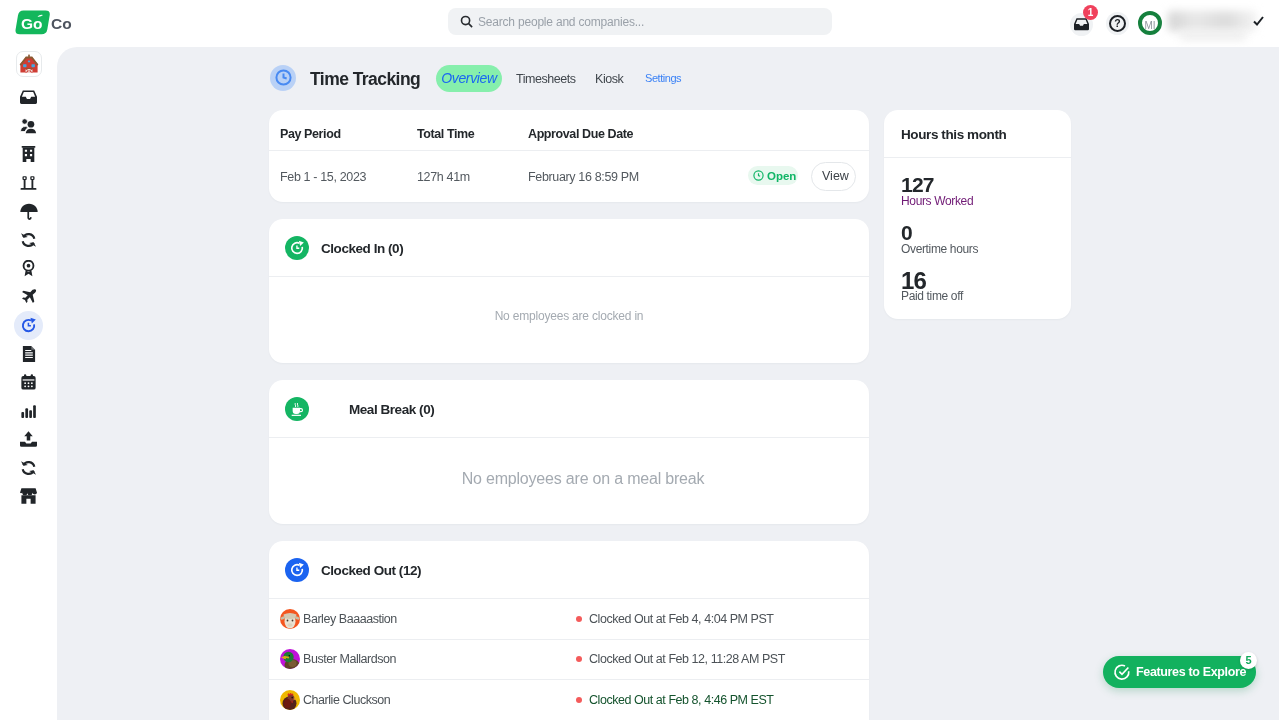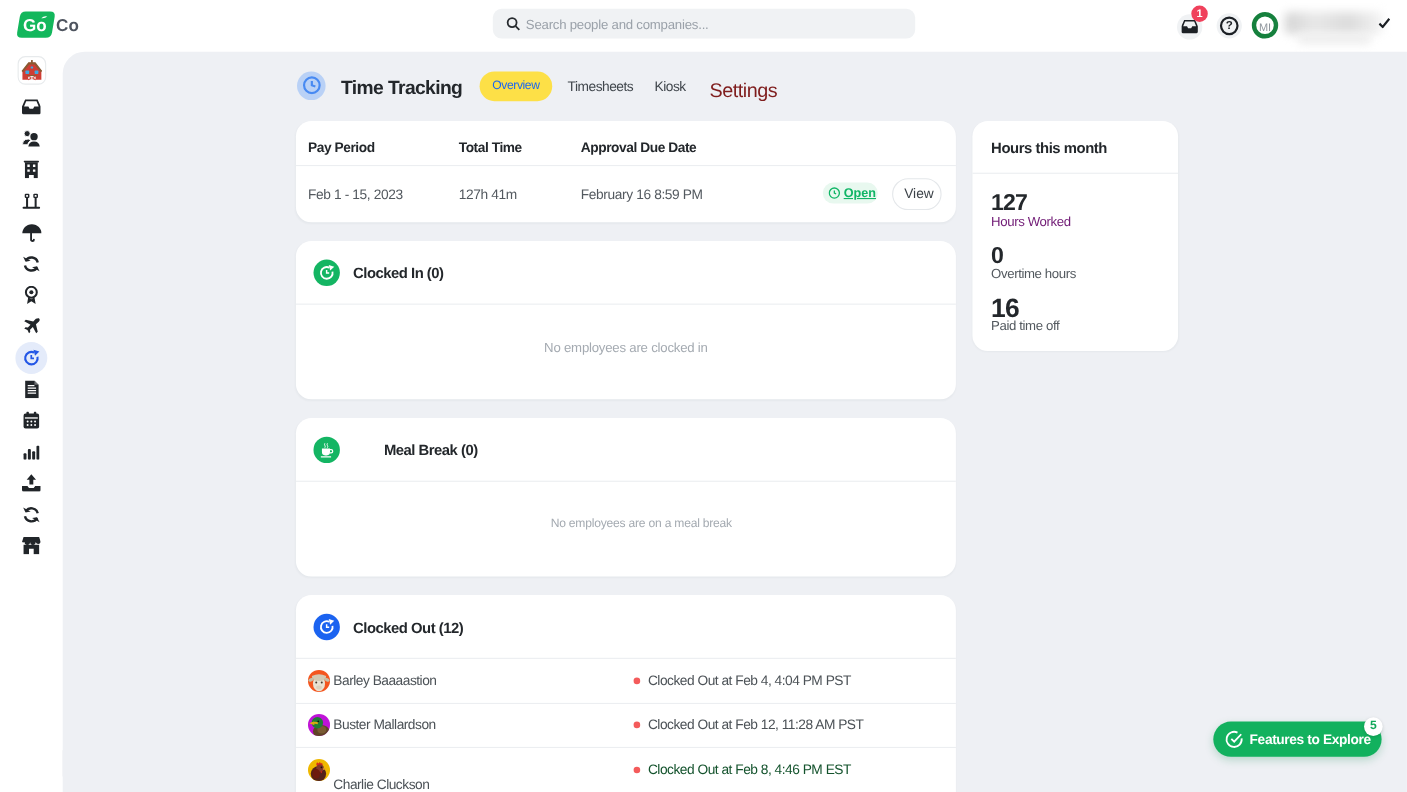--- a/index.html
+++ b/index.html
@@ -171,40 +171,40 @@
 
 <div id="main"></div>
 
 <div class="abs" style="left:270px;top:64.5px;width:26px;height:26px;border-radius:50%;background:#b9d1f6;"></div>
 <svg class="abs" style="left:274.5px;top:69px;" width="17" height="17" viewBox="0 0 24 24" fill="none" stroke="#488af2" stroke-width="2.8">
   <circle cx="12" cy="12" r="10"></circle>
     <path d="M12 6.5 V12 L16.5 13.5"></path>
 </svg>
 <div class="abs" style="left:310px;top:68.5px;font-size:17.5px;font-weight:bold;color:#23272b;letter-spacing:-0.55px;">Time Tracking</div>
 
-<div class="abs" style="left:436px;top:64.5px;width:66px;height:27px;border-radius:13.5px;background:#fde047;text-align:center;line-height:27px;font-size:11px;letter-spacing:-0.35px;font-weight:500;color:#1a66f2;">Overview</div>
+<div class="abs" style="left:436px;top:64.5px;width:66px;height:27px;border-radius:13.5px;background:#86efac;text-align:center;line-height:27px;font-size:14px;letter-spacing:-0.35px;font-weight:500;color:#1a66f2;font-style:italic;">Overview</div>
 <div class="abs" style="left:516px;top:71.5px;font-size:12.5px;letter-spacing:-0.45px;color:#41474d;">Timesheets</div>
 <div class="abs" style="left:595px;top:71.5px;font-size:12.5px;letter-spacing:-0.45px;color:#41474d;">Kiosk</div>
-<div class="abs" style="left:645px;top:71.5px;font-size:18px;letter-spacing:-0.45px;color:#7f1d1d;">Settings</div>
+<div class="abs" style="left:645px;top:71.5px;font-size:11px;letter-spacing:-0.45px;color:#3b82f6;">Settings</div>
 
 <div class="card" style="left:269px;top:110px;width:600px;height:92px;"></div>
 <div class="abs" style="left:280px;top:127px;font-size:12.5px;font-weight:bold;letter-spacing:-0.4px;color:#23272b;">Pay Period</div>
 <div class="abs" style="left:417px;top:127px;font-size:12.5px;font-weight:bold;letter-spacing:-0.4px;color:#23272b;">Total Time</div>
 <div class="abs" style="left:528px;top:127px;font-size:12.5px;font-weight:bold;letter-spacing:-0.4px;color:#23272b;">Approval Due Date</div>
 <div class="abs divider" style="left:269px;width:600px;top:150px;"></div>
 <div class="abs" style="left:280px;top:170px;font-size:12.5px;letter-spacing:-0.35px;color:#53595f;">Feb 1 - 15, 2023</div>
 <div class="abs" style="left:417px;top:170px;font-size:12.5px;letter-spacing:-0.35px;color:#53595f;">127h 41m</div>
 <div class="abs" style="left:528px;top:170px;font-size:12.5px;letter-spacing:-0.35px;color:#53595f;">February 16 8:59 PM</div>
 
 <div class="abs" style="left:748px;top:166px;width:50px;height:19px;border-radius:10px;background:#e8f8ef;"></div>
 <svg class="abs" style="left:753px;top:170px;" width="11" height="11" viewBox="0 0 24 24" fill="none" stroke="#10b566" stroke-width="2.6">
   <circle cx="12" cy="12" r="10"></circle>
     <path d="M12 7 V12 L15.5 13.5"></path>
 </svg>
-<div class="abs" style="left:767px;top:170px;font-size:11.5px;font-weight:bold;color:#10b566;text-decoration:underline;">Open</div>
+<div class="abs" style="left:767px;top:170px;font-size:11.5px;font-weight:bold;color:#10b566;">Open</div>
 
 <div class="abs" style="left:811px;top:162px;width:45px;height:29px;border-radius:15px;background:#fff;border:1px solid #e4e7ea;"></div>
 <div class="abs" style="left:822px;top:169px;font-size:12.5px;color:#3c4248;">View</div>
 
 <div class="card" style="left:884px;top:110px;width:187px;height:209px;"></div>
 <div class="abs" style="left:901px;top:127px;font-size:13.5px;font-weight:bold;letter-spacing:-0.4px;color:#23272b;">Hours this month</div>
 <div class="abs divider" style="left:884px;width:187px;top:157px;"></div>
 <div class="abs" style="left:901px;top:172.5px;font-size:21px;font-weight:bold;color:#23272b;letter-spacing:-0.8px;">127</div>
 <div class="abs" style="left:901px;top:194px;font-size:12px;letter-spacing:-0.35px;color:#701a75;">Hours Worked</div>
 <div class="abs" style="left:901px;top:220.5px;font-size:21px;font-weight:bold;color:#23272b;letter-spacing:-0.8px;">0</div>
@@ -226,21 +226,21 @@
 <div class="card" style="left:269px;top:380px;width:600px;height:144px;"></div>
 <div class="abs" style="left:285px;top:397px;width:24px;height:24px;border-radius:50%;background:#14b563;"></div>
 <svg class="abs" style="left:289px;top:401px;" width="16" height="16" viewBox="0 0 24 24" fill="none" stroke="#fff">
   <path d="M5.5 10 h11 v5 a4.5 4.5 0 0 1 -4.5 4.5 h-2 a4.5 4.5 0 0 1 -4.5 -4.5 Z" fill="#fff" stroke="none"></path>
   <path d="M16.5 11.5 h1.5 a2.2 2.2 0 0 1 0 4.4 h-2" stroke-width="1.7"></path>
   <path d="M4 21.5 h14" stroke-width="1.8"></path>
   <path d="M9.5 3 q-1 1.5 0 3 q1 1.5 0 3 M13 3 q-1 1.5 0 3 q1 1.5 0 3" stroke-width="1.3"></path>
 </svg>
 <div class="abs ctitle" style="left:321px;top:402px;padding-left:28px;">Meal Break (0)</div>
 <div class="abs divider" style="left:269px;width:600px;top:437px;"></div>
-<div class="abs" style="left:269px;top:470px;width:600px;text-align:center;font-size:11px;letter-spacing:-0.2px;color:#a4aab1;padding-left:28px;">No employees are on a meal break</div>
+<div class="abs" style="left:269px;top:470px;width:600px;text-align:center;font-size:16px;letter-spacing:-0.2px;color:#a4aab1;padding-left:28px;">No employees are on a meal break</div>
 
 <div class="card" style="left:269px;top:541px;width:600px;height:179px;border-bottom-left-radius:0;border-bottom-right-radius:0;"></div>
 <div class="abs" style="left:285px;top:558px;width:24px;height:24px;border-radius:50%;background:#1b63f0;"></div>
 <svg class="abs" style="left:289px;top:562px;" width="16" height="16" viewBox="0 0 24 24" fill="none" stroke="#fff">
   <path d="M15.6 4.9 A8 8 0 1 0 19.9 10.4" stroke-width="2.5"></path>
   <path d="M14.8 1.2 L22.3 3.6 L16.7 9.0 Z" fill="#fff" stroke="none"></path>
   <path d="M11.9 8.2 V12.4 H15.4" stroke-width="2"></path>
 </svg>
 <div class="abs ctitle" style="left:321px;top:563px;">Clocked Out (12)</div>
 <div class="abs divider" style="left:269px;width:600px;top:598px;"></div>
@@ -280,21 +280,21 @@
   <svg width="20" height="20" viewBox="0 0 20 20">
     <ellipse cx="9.5" cy="13.5" rx="7" ry="7" fill="#54231a"></ellipse>
     <path d="M7.5 4.8 Q8 2.2 9.7 4 Q10.5 2 11.8 4 Q13 2.8 13.4 5 L12.3 7 L8.3 6.8 Z" fill="#d42a1e"></path>
     <ellipse cx="11" cy="8.3" rx="3.4" ry="3.2" fill="#82382a"></ellipse>
     <path d="M13.9 8 L16.8 9 L13.7 10 Z" fill="#e09c27"></path>
     <circle cx="12.2" cy="7.6" r="0.8" fill="#14100a"></circle>
     <path d="M12 10.5 Q13.5 11.5 12.5 13 Q10.5 12.5 12 10.5" fill="#c2271c"></path>
     <ellipse cx="7.5" cy="13.5" rx="3.4" ry="4.5" fill="#6d1a0e"></ellipse>
   </svg>
 </div>
-<div class="abs" style="left:303px;top:693px;font-size:12.5px;letter-spacing:-0.45px;color:#4c5257;margin-top:13px;">Charlie Cluckson</div>
+<div class="abs" style="left:303px;top:693px;font-size:12.5px;letter-spacing:-0.45px;color:#4c5257;">Charlie Cluckson</div>
 <div class="abs" style="left:576px;top:697px;width:6px;height:6px;border-radius:50%;background:#f45b5b;"></div>
 <div class="abs" style="left:589px;top:693px;font-size:12.5px;letter-spacing:-0.45px;color:#14532d;">Clocked Out at Feb 8, 4:46 PM EST</div>
 
 <div class="abs" style="left:1103px;top:656px;width:153px;height:32px;border-radius:16px;background:#12b15e;box-shadow:0 3px 8px rgba(20,140,80,0.25);"></div>
 <svg class="abs" style="left:1113px;top:663px;" width="18" height="18" viewBox="0 0 24 24" fill="none" stroke="#fff" stroke-width="2.2">
   <path d="M21 11 A 9.2 9.2 0 1 1 16 4"></path>
   <path d="M8.5 11.5 L12 15 L20.5 6"></path>
 </svg>
 <div class="abs" style="left:1136px;top:665px;font-size:12.5px;font-weight:bold;letter-spacing:-0.35px;color:#fff;">Features to Explore</div>
 <div class="abs" style="left:1240px;top:652px;width:17px;height:17px;border-radius:50%;background:#fff;box-shadow:0 1px 3px rgba(0,0,0,0.15);color:#12a85a;font-weight:bold;font-size:11px;text-align:center;line-height:17px;">5</div>

